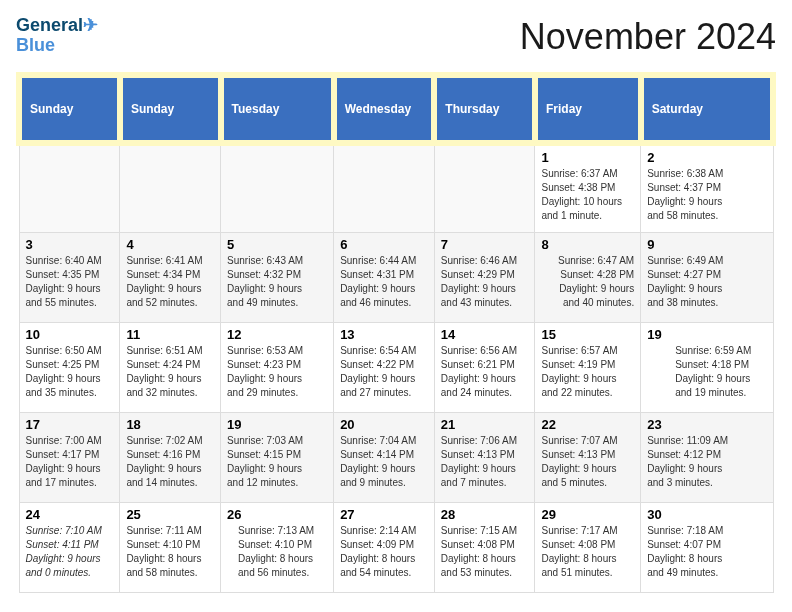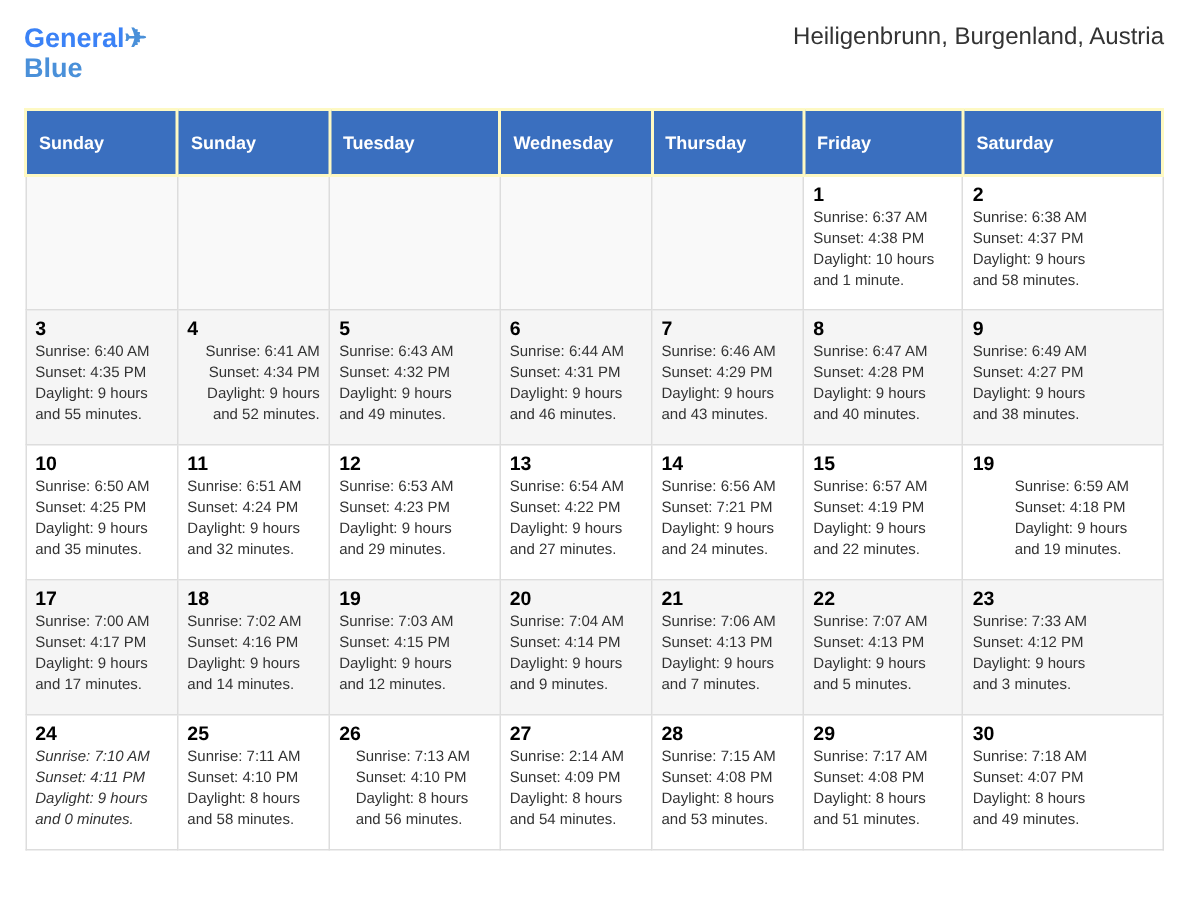--- a/index.html
+++ b/index.html
@@ -14,21 +14,21 @@
       display: flex;
       align-items: center;
       margin-bottom: 4px;
     }
     .logo-text {
       font-size: 18px;
       font-weight: bold;
       color: #1a1a1a;
       line-height: 1.1;
     }
-    .logo-text span { color: #3b82f6; }
+    .logo-text span { color: #0c4a6e; }
     .header {
       display: flex;
       justify-content: space-between;
       align-items: flex-start;
       margin-bottom: 12px;
     }
     .title-block {
       text-align: right;
     }
     .main-title {
@@ -43,25 +43,25 @@
     table {
       width: 100%;
       border-collapse: collapse;
       font-size: 11px;
     }
     thead tr {
       background: #3a6fbf;
       color: #fff;
     }
     thead th {
-      padding: 14px 8px;
+      padding: 24px 8px;
       text-align: left;
       font-weight: bold;
       font-size: 12px;
-      border: 2px solid #fef9c3;
+      border: 6px solid #fef9c3;
     }
     tbody tr {
       border-bottom: 1px solid #ddd;
     }
     tbody tr:nth-child(odd) {
       background: #fff;
     }
     tbody tr:nth-child(even) {
       background: #f5f5f5;
     }
@@ -93,21 +93,21 @@
     <div>
       <div style="display:flex;align-items:center;">
         <div class="logo-text">
           <span>General</span><span style="color:#4a90d9;">✈</span><br>
           <span style="color:#4a90d9;">Blue</span>
         </div>
       </div>
     </div>
   </div>
   <div class="title-block">
-    <div class="subtitle">Heiligenbrunn, Burgenland, Austria</div>
+    <div class="main-title">November 2024</div>
   </div>
 </div>
 
 <table>
   <thead>
     <tr>
     <th>Sunday</th>
         <th>Sunday</th>
         <th>Tuesday</th>
         <th>Wednesday</th>
@@ -141,21 +141,21 @@
       <tr>
         <td>
           <span class="day-number">3</span>
           <div class="day-info" style="white-space: pre-line;">Sunrise: 6:40 AM
 Sunset: 4:35 PM
 Daylight: 9 hours
 and 55 minutes.</div>
         </td>
         <td>
           <span class="day-number">4</span>
-          <div class="day-info" style="white-space: pre-line; text-align: right;">Sunrise: 6:41 AM
+          <div class="day-info" style="white-space: pre-line;">Sunrise: 6:41 AM
 Sunset: 4:34 PM
 Daylight: 9 hours
 and 52 minutes.</div>
         </td>
         <td>
           <span class="day-number">5</span>
           <div class="day-info" style="white-space: pre-line;">Sunrise: 6:43 AM
 Sunset: 4:32 PM
 Daylight: 9 hours
 and 49 minutes.</div>
@@ -169,21 +169,21 @@
         </td>
         <td>
           <span class="day-number">7</span>
           <div class="day-info" style="white-space: pre-line;">Sunrise: 6:46 AM
 Sunset: 4:29 PM
 Daylight: 9 hours
 and 43 minutes.</div>
         </td>
         <td>
           <span class="day-number">8</span>
-          <div class="day-info" style="white-space: pre-line;">Sunrise: 6:47 AM
+          <div class="day-info" style="white-space: pre-line; text-align: right;">Sunrise: 6:47 AM
 Sunset: 4:28 PM
 Daylight: 9 hours
 and 40 minutes.</div>
         </td>
         <td>
           <span class="day-number">9</span>
           <div class="day-info" style="white-space: pre-line;">Sunrise: 6:49 AM
 Sunset: 4:27 PM
 Daylight: 9 hours
 and 38 minutes.</div>
@@ -214,21 +214,21 @@
         <td>
           <span class="day-number">13</span>
           <div class="day-info" style="white-space: pre-line;">Sunrise: 6:54 AM
 Sunset: 4:22 PM
 Daylight: 9 hours
 and 27 minutes.</div>
         </td>
         <td>
           <span class="day-number">14</span>
           <div class="day-info" style="white-space: pre-line;">Sunrise: 6:56 AM
-Sunset: 7:21 PM
+Sunset: 6:21 PM
 Daylight: 9 hours
 and 24 minutes.</div>
         </td>
         <td>
           <span class="day-number">15</span>
           <div class="day-info" style="white-space: pre-line;">Sunrise: 6:57 AM
 Sunset: 4:19 PM
 Daylight: 9 hours
 and 22 minutes.</div>
         </td>
@@ -278,21 +278,21 @@
         </td>
         <td>
           <span class="day-number">22</span>
           <div class="day-info" style="white-space: pre-line;">Sunrise: 7:07 AM
 Sunset: 4:13 PM
 Daylight: 9 hours
 and 5 minutes.</div>
         </td>
         <td>
           <span class="day-number">23</span>
-          <div class="day-info" style="white-space: pre-line;">Sunrise: 7:33 AM
+          <div class="day-info" style="white-space: pre-line;">Sunrise: 11:09 AM
 Sunset: 4:12 PM
 Daylight: 9 hours
 and 3 minutes.</div>
         </td>
       </tr>
       <tr>
         <td>
           <span class="day-number">24</span>
           <div class="day-info" style="white-space: pre-line; font-style: italic;">Sunrise: 7:10 AM
 Sunset: 4:11 PM

